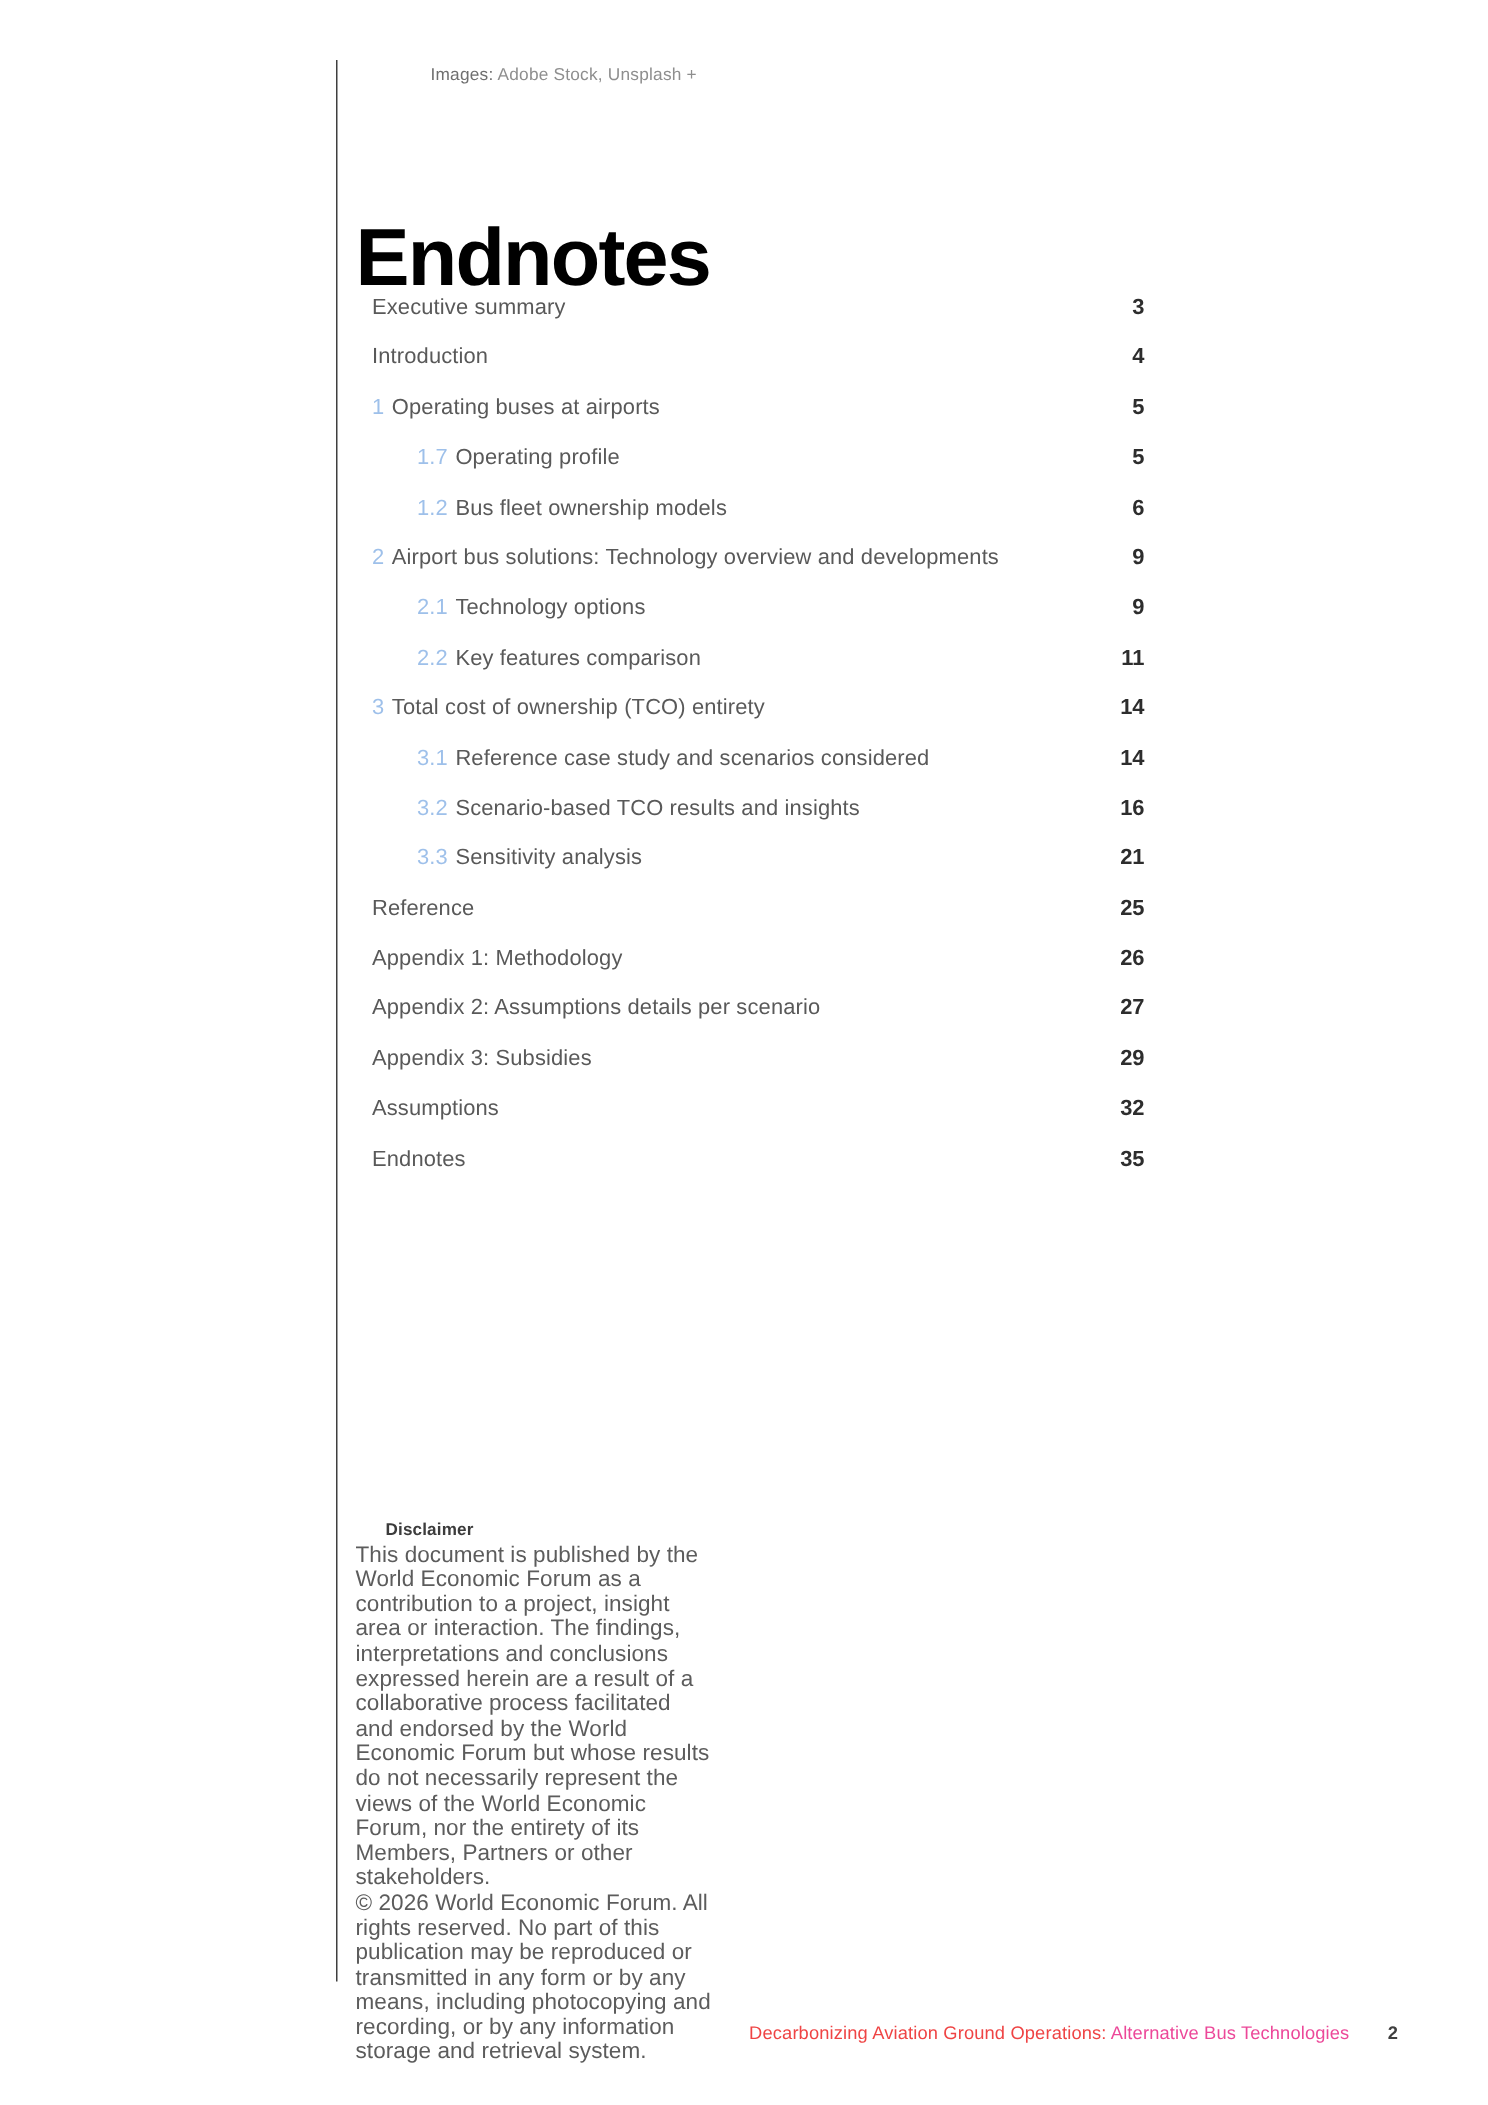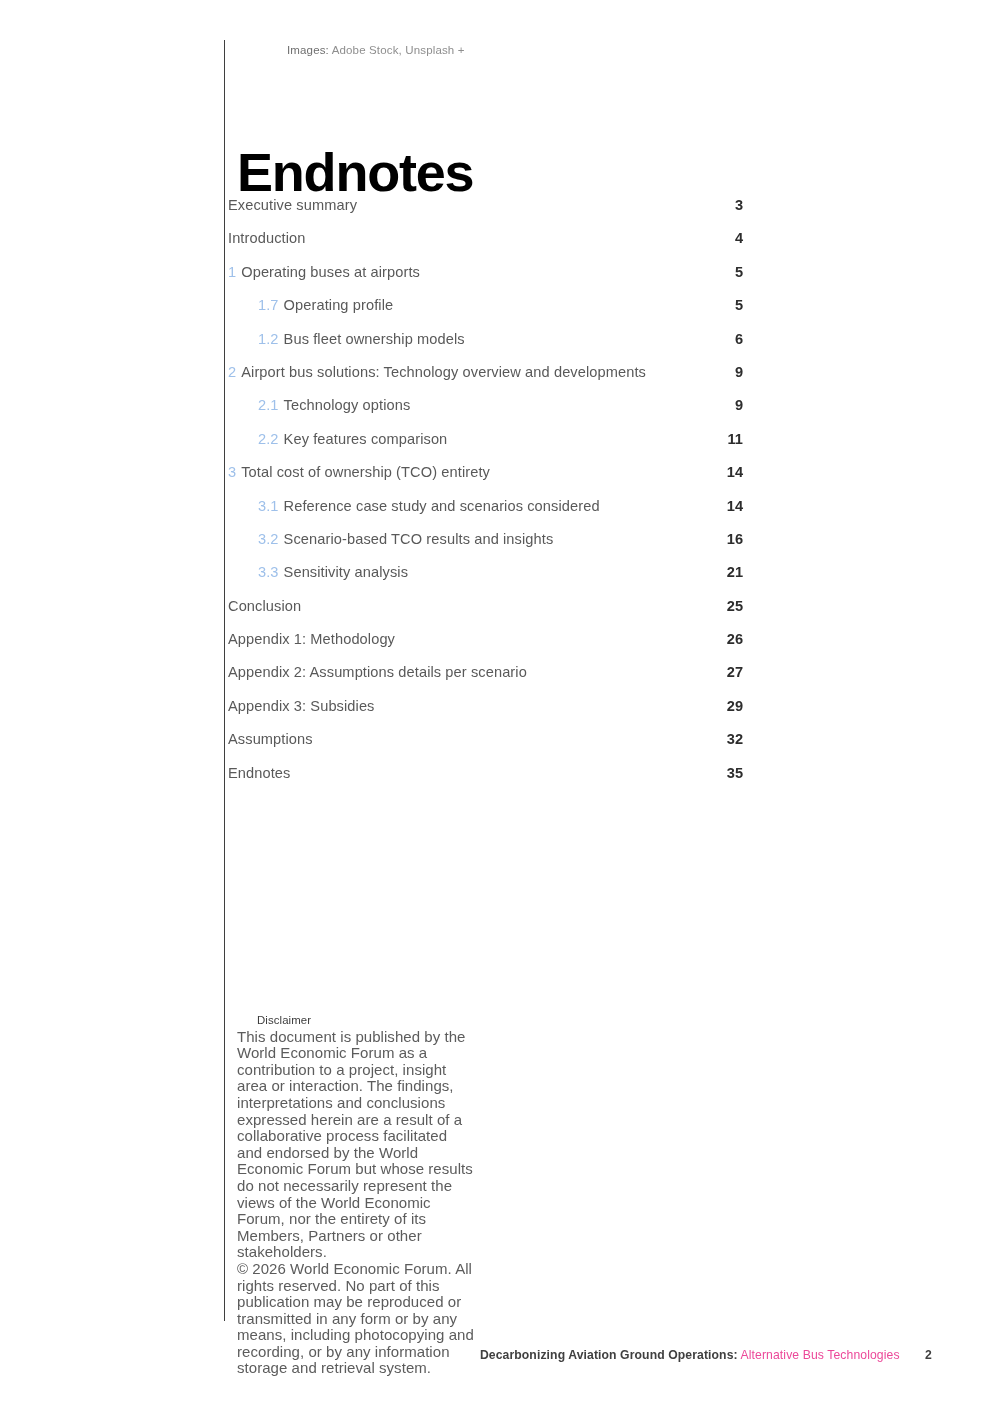--- a/index.html
+++ b/index.html
@@ -59,21 +59,21 @@
     font-size: 54px;
     line-height: 1.08;
     font-weight: 700;
     letter-spacing: -1.2px;
     color: #000000;
   }
 
   
   .toc {
     position: absolute;
-    left: 228px;
+    left: 248px;
     top: 196px;
     width: 515px;
   }
   .toc-row {
     position: relative;
     height: 33.4px;
     display: flex;
     align-items: flex-start;
     white-space: nowrap;
   }
@@ -106,21 +106,21 @@
   
   .disclaimer {
     position: absolute;
     left: 237px;
     top: 1012px;
     width: 238px;
   }
   .disclaimer-heading {
     font-size: 11.4px;
     line-height: 16.6px;
-    font-weight: 400;
+    font-weight: 700;
     color: #3c3c3c;
     letter-spacing: 0.1px;
     padding-left: 20px;
   }
   .disclaimer-body {
     font-size: 15px;
     line-height: 16.6px;
     color: #5c5c5c;
     letter-spacing: 0.05px;
   }
@@ -135,22 +135,22 @@
     position: absolute;
     left: 0;
     top: 1348px;
     width: 932px;
     text-align: right;
     font-size: 12.2px;
     letter-spacing: 0.1px;
     white-space: nowrap;
   }
   .footer-doc-title {
-    color: #404040;
-    font-weight: 700;
+    color: #ef4444;
+    font-weight: 400;
   }
   .footer-doc-subtitle {
     color: #ec4899;
     font-weight: 400;
   }
   .footer-page {
     display: inline-block;
     margin-left: 22px;
     color: #3f3f3f;
     font-weight: 600;
@@ -213,21 +213,21 @@
       </div>
       <div class="toc-row level-2">
         <div class="toc-label"><span class="toc-num">3.2</span><span>Scenario-based TCO results and insights</span></div>
         <div class="toc-page">16</div>
       </div>
       <div class="toc-row level-2">
         <div class="toc-label"><span class="toc-num">3.3</span><span>Sensitivity analysis</span></div>
         <div class="toc-page">21</div>
       </div>
       <div class="toc-row level-1">
-        <div class="toc-label"><span>Conclusion</span></div>
+        <div class="toc-label"><span>Reference</span></div>
         <div class="toc-page">25</div>
       </div>
       <div class="toc-row level-1">
         <div class="toc-label"><span>Appendix 1: Methodology</span></div>
         <div class="toc-page">26</div>
       </div>
       <div class="toc-row level-1">
         <div class="toc-label"><span>Appendix 2: Assumptions details per scenario</span></div>
         <div class="toc-page">27</div>
       </div>

